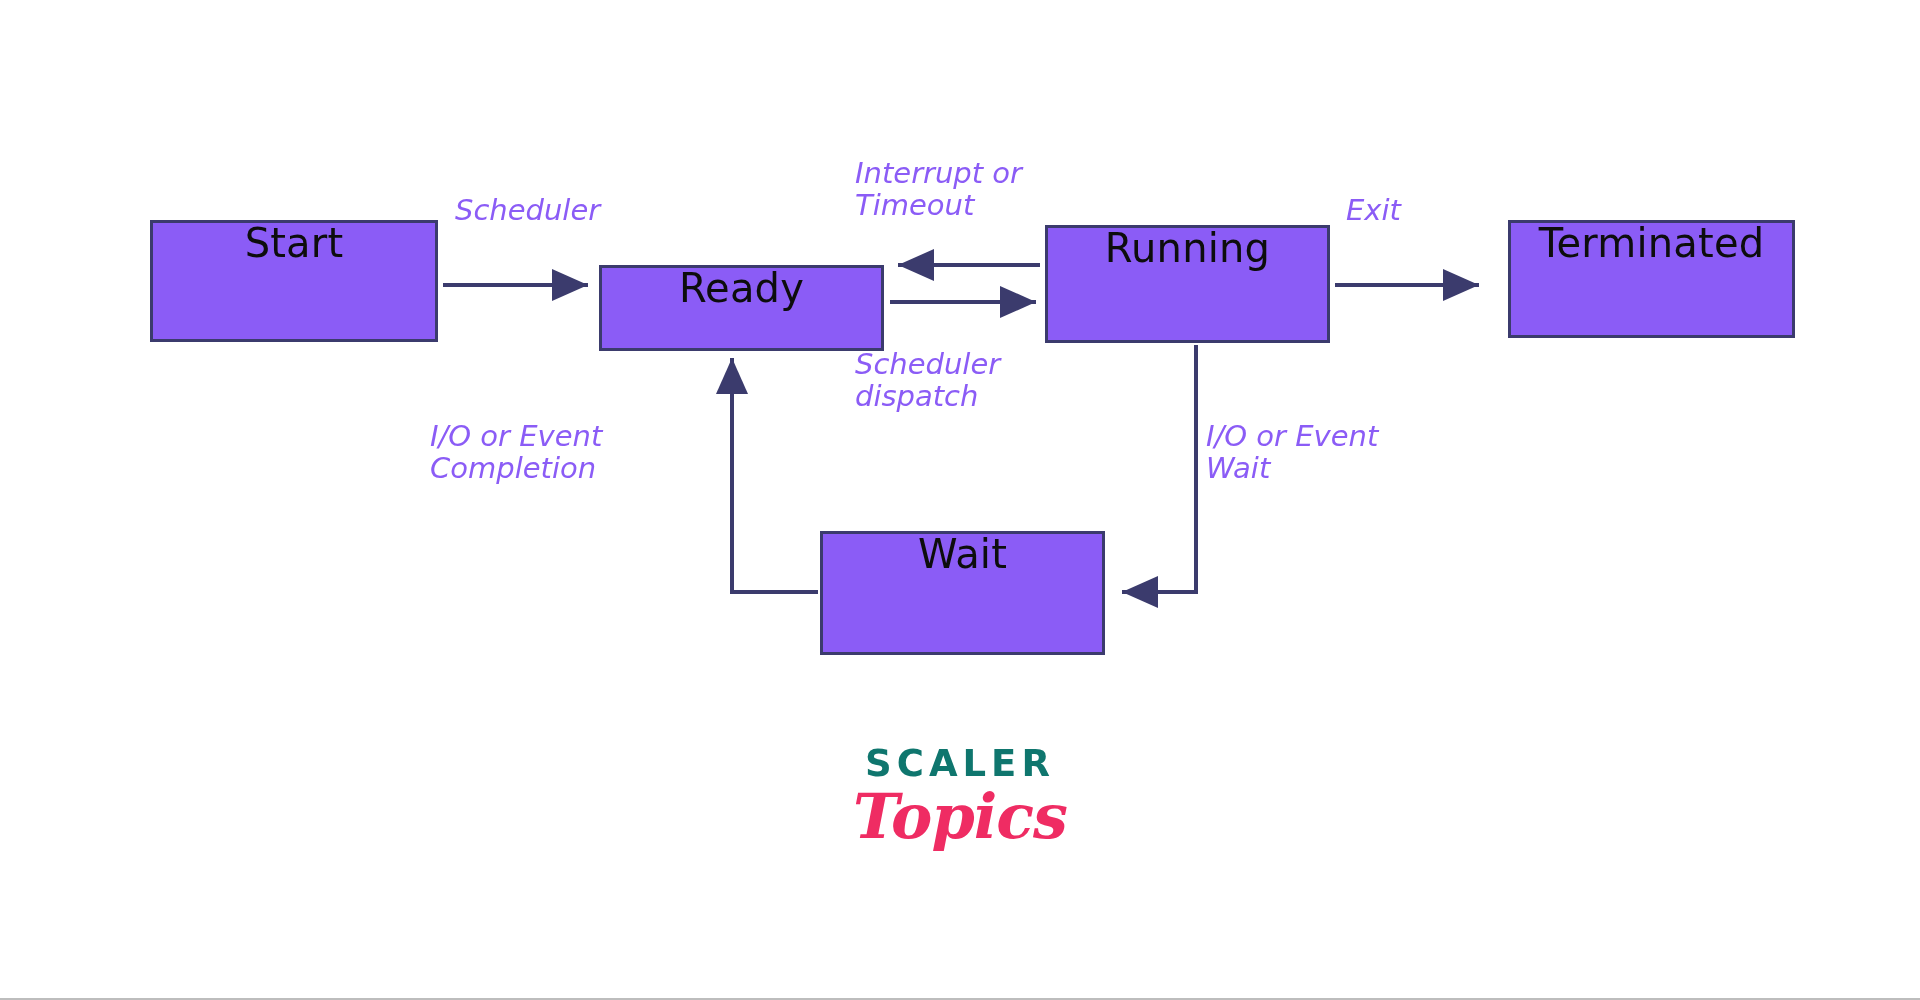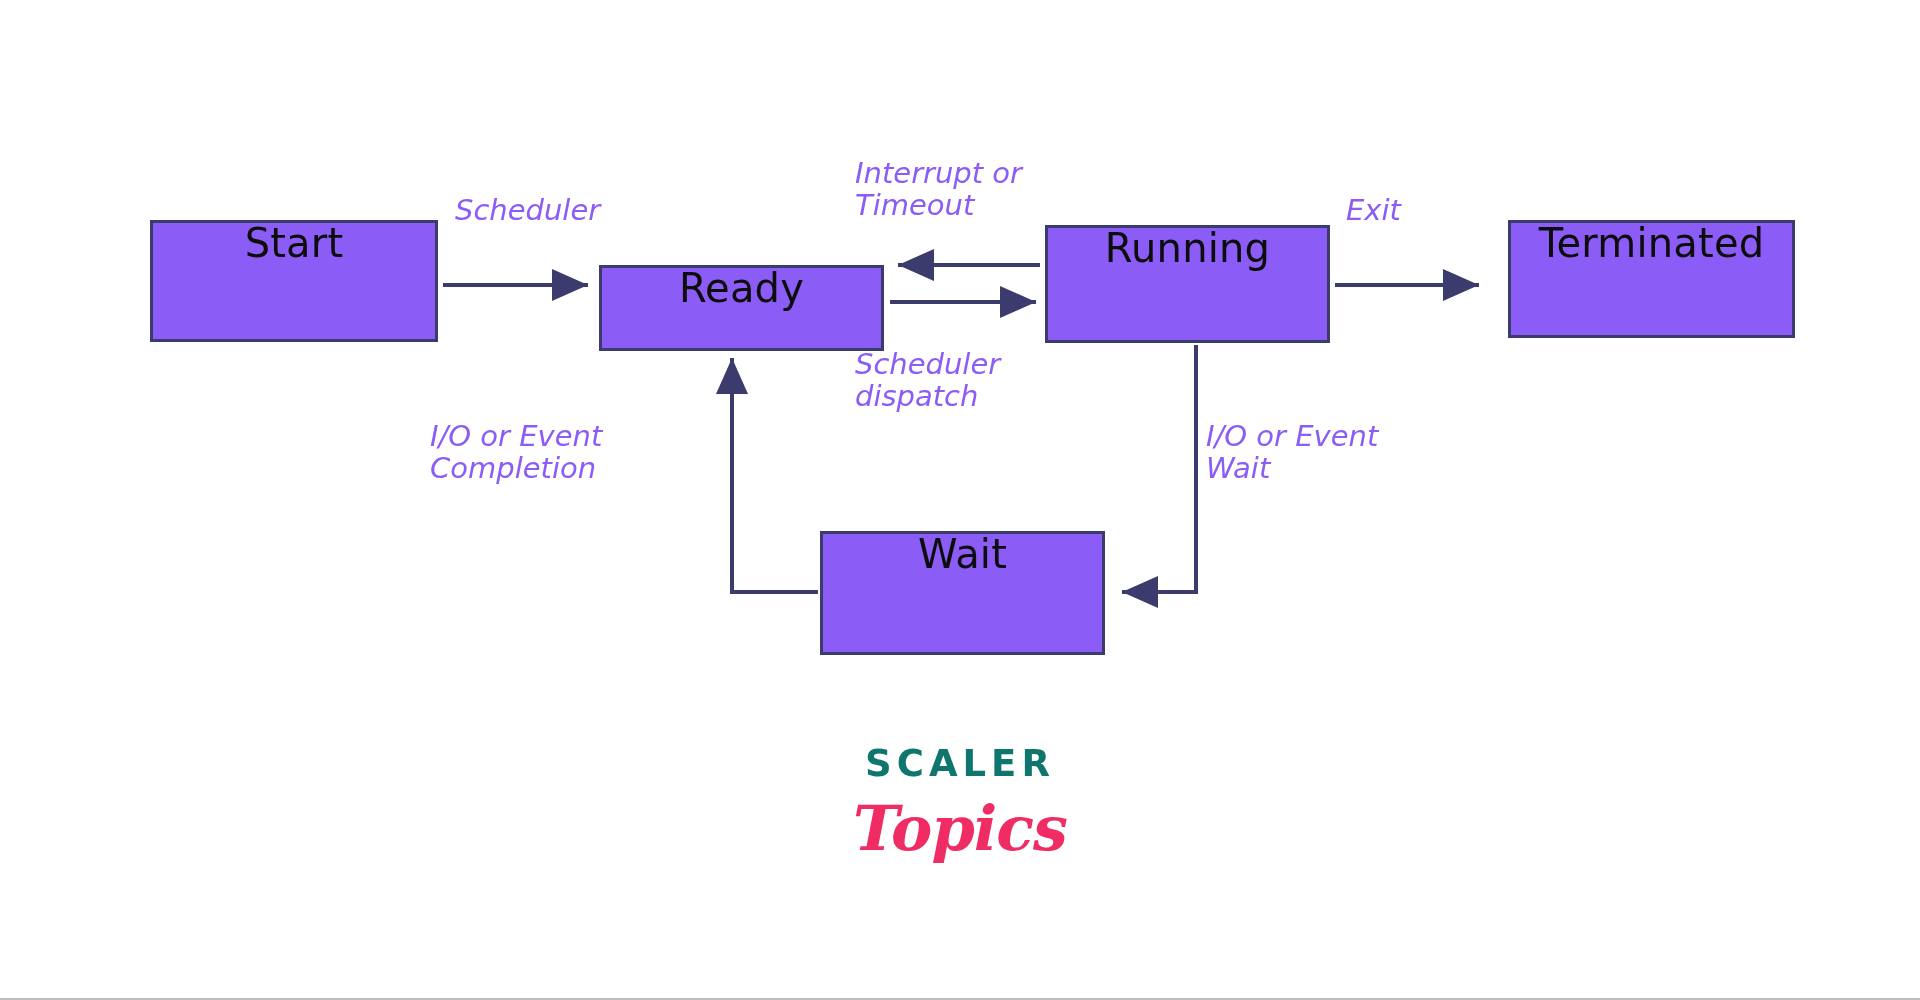--- a/index.html
+++ b/index.html
@@ -88,21 +88,21 @@
     display: block;
     font-family: "DejaVu Sans", "Liberation Sans", sans-serif;
     font-weight: bold;
     font-size: 37px;
     letter-spacing: 5px;
     color: #0f766e;
     line-height: 1;
   }
   #brand-topics {
     display: block;
-    margin-top: 14px;
+    margin-top: 2px;
     font-family: "DejaVu Serif", "Liberation Serif", serif;
     font-style: italic;
     font-weight: bold;
     font-size: 62px;
     color: #ef2c63;
     line-height: 1.05;
     letter-spacing: -1px;
   }
 </style>
 </head>

